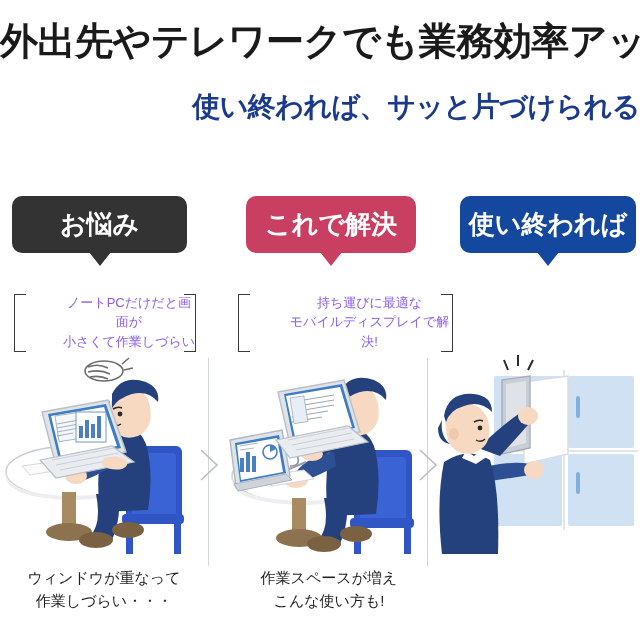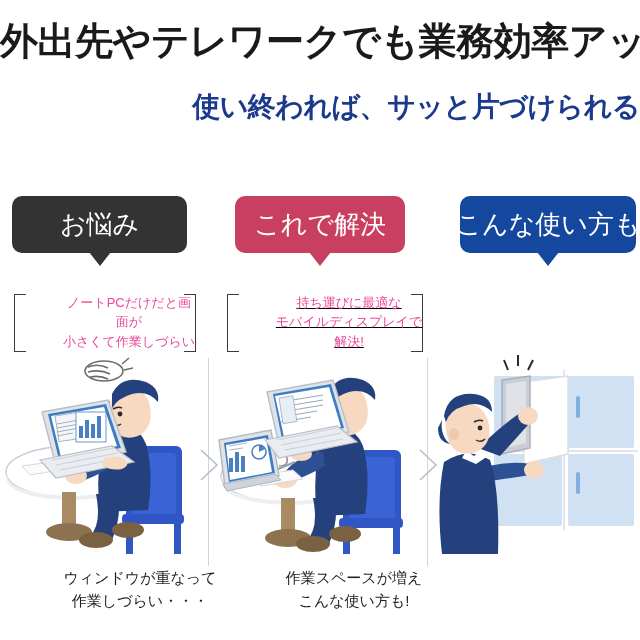--- a/index.html
+++ b/index.html
@@ -52,32 +52,32 @@
     white-space: nowrap;
   }
 
   
   .column {
     position: absolute;
     top: 196px;
     height: 444px;
   }
   #column-problem  { left: 0px;   width: 208px; }
-  #column-solution { left: 209px; width: 218px; }
+  #column-solution { left: 220px; width: 218px; }
   #column-usage    { left: 428px; width: 212px; }
 
   
   .badge {
     position: absolute;
     top: 0;
     height: 57px;
     border-radius: 10px;
     color: #ffffff;
     font-size: 26px;
-    font-weight: 400;
+    font-weight: 700;
     display: flex;
     align-items: center;
     justify-content: center;
     letter-spacing: 0px;
     white-space: nowrap;
   }
   .badge::after {
     content: "";
     position: absolute;
     bottom: -13px;
@@ -112,38 +112,38 @@
   
   .caption-frame {
     position: absolute;
     top: 98px;
     height: 56px;
     display: flex;
     align-items: center;
     justify-content: center;
   }
   #caption-frame-problem  { left: 14px; width: 182px; }
-  #caption-frame-solution { left: 18px; width: 196px; text-decoration: underline; }
+  #caption-frame-solution { left: 18px; width: 215px; }
   #caption-frame-usage    { left: 22px; width: 180px; }
 
   .bracket {
     position: absolute;
     top: 0;
     width: 11px;
     height: 56px;
     border-top: 1.6px solid #3a3a3a;
     border-bottom: 1.6px solid #3a3a3a;
   }
   .bracket.left  { left: 0;  border-left: 1.6px solid #3a3a3a; }
   .bracket.right { right: 0; border-right: 1.6px solid #3a3a3a; }
 
   .caption-text {
     font-size: 13px;
     line-height: 1.5;
-    color: #ec4899;
+    color: #8b5cf6;
     text-align: center;
     font-weight: 400;
     white-space: pre-line;
     margin-left: 48px;
   }
 
   
   .illustration {
     position: absolute;
     top: 158px;
@@ -157,21 +157,20 @@
   .footer-caption {
     position: absolute;
     top: 370px;
     left: 0;
     width: 100%;
     text-align: center;
     font-size: 15px;
     line-height: 1.55;
     color: #1f1f1f;
     white-space: pre-line;
-    padding-left: 36px;
   }
 
   
   .divider {
     position: absolute;
     top: 358px;
     width: 1px;
     height: 208px;
     background: #d2d5da;
   }
@@ -366,21 +365,21 @@
     </svg>
   </div>
 
   <div class="footer-caption">作業スペースが増え
 こんな使い方も!</div>
 </div>
 
 <div class="column" id="column-usage">
 
   <div class="badge" id="badge-usage">
-    <span class="badge-text">こんな使い方も</span>
+    <span class="badge-text">使い終われば</span>
   </div>
 
 
   <div class="illustration">
     <svg width="212" height="200" viewBox="0 0 212 200" xmlns="http://www.w3.org/2000/svg">
 
       <g>
         <rect x="66" y="20" width="142" height="152" fill="#ffffff"></rect>
         <rect x="66" y="22" width="68" height="72" rx="2" fill="#cfe1f2"></rect>
         <rect x="140" y="22" width="66" height="72" rx="2" fill="#cfe1f2"></rect>

